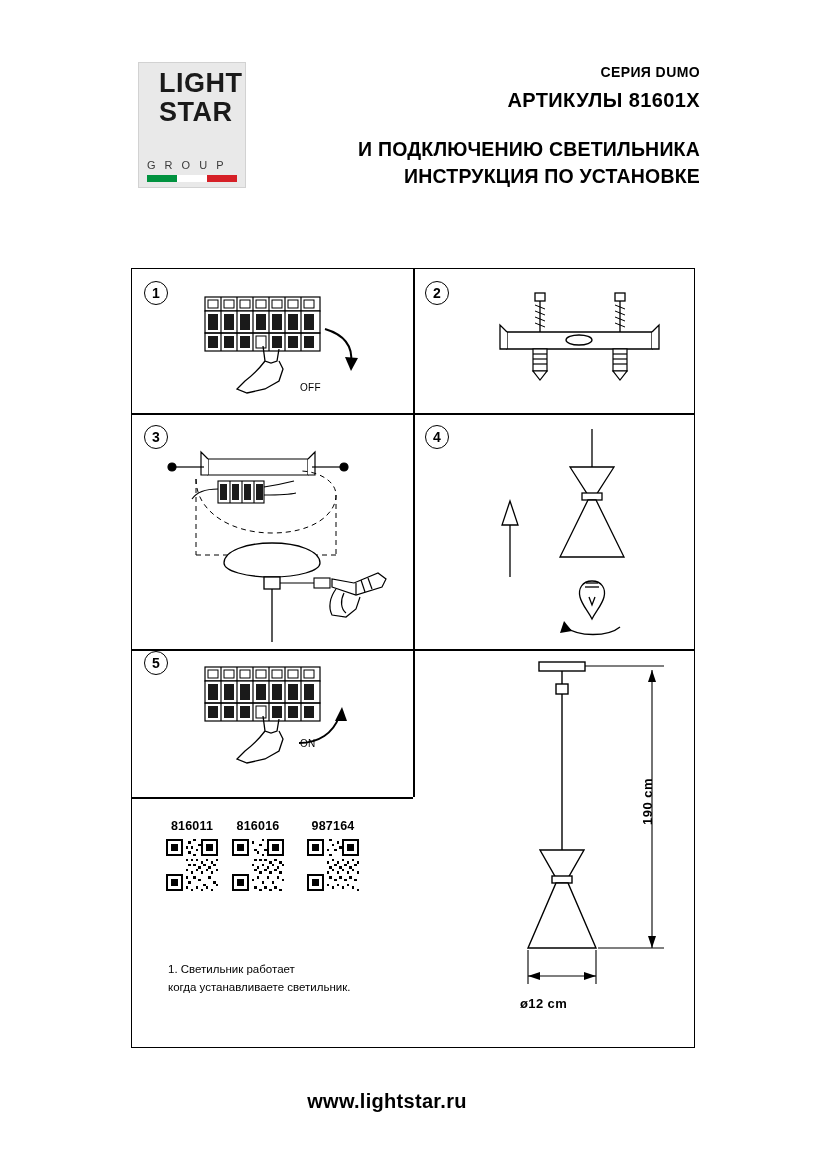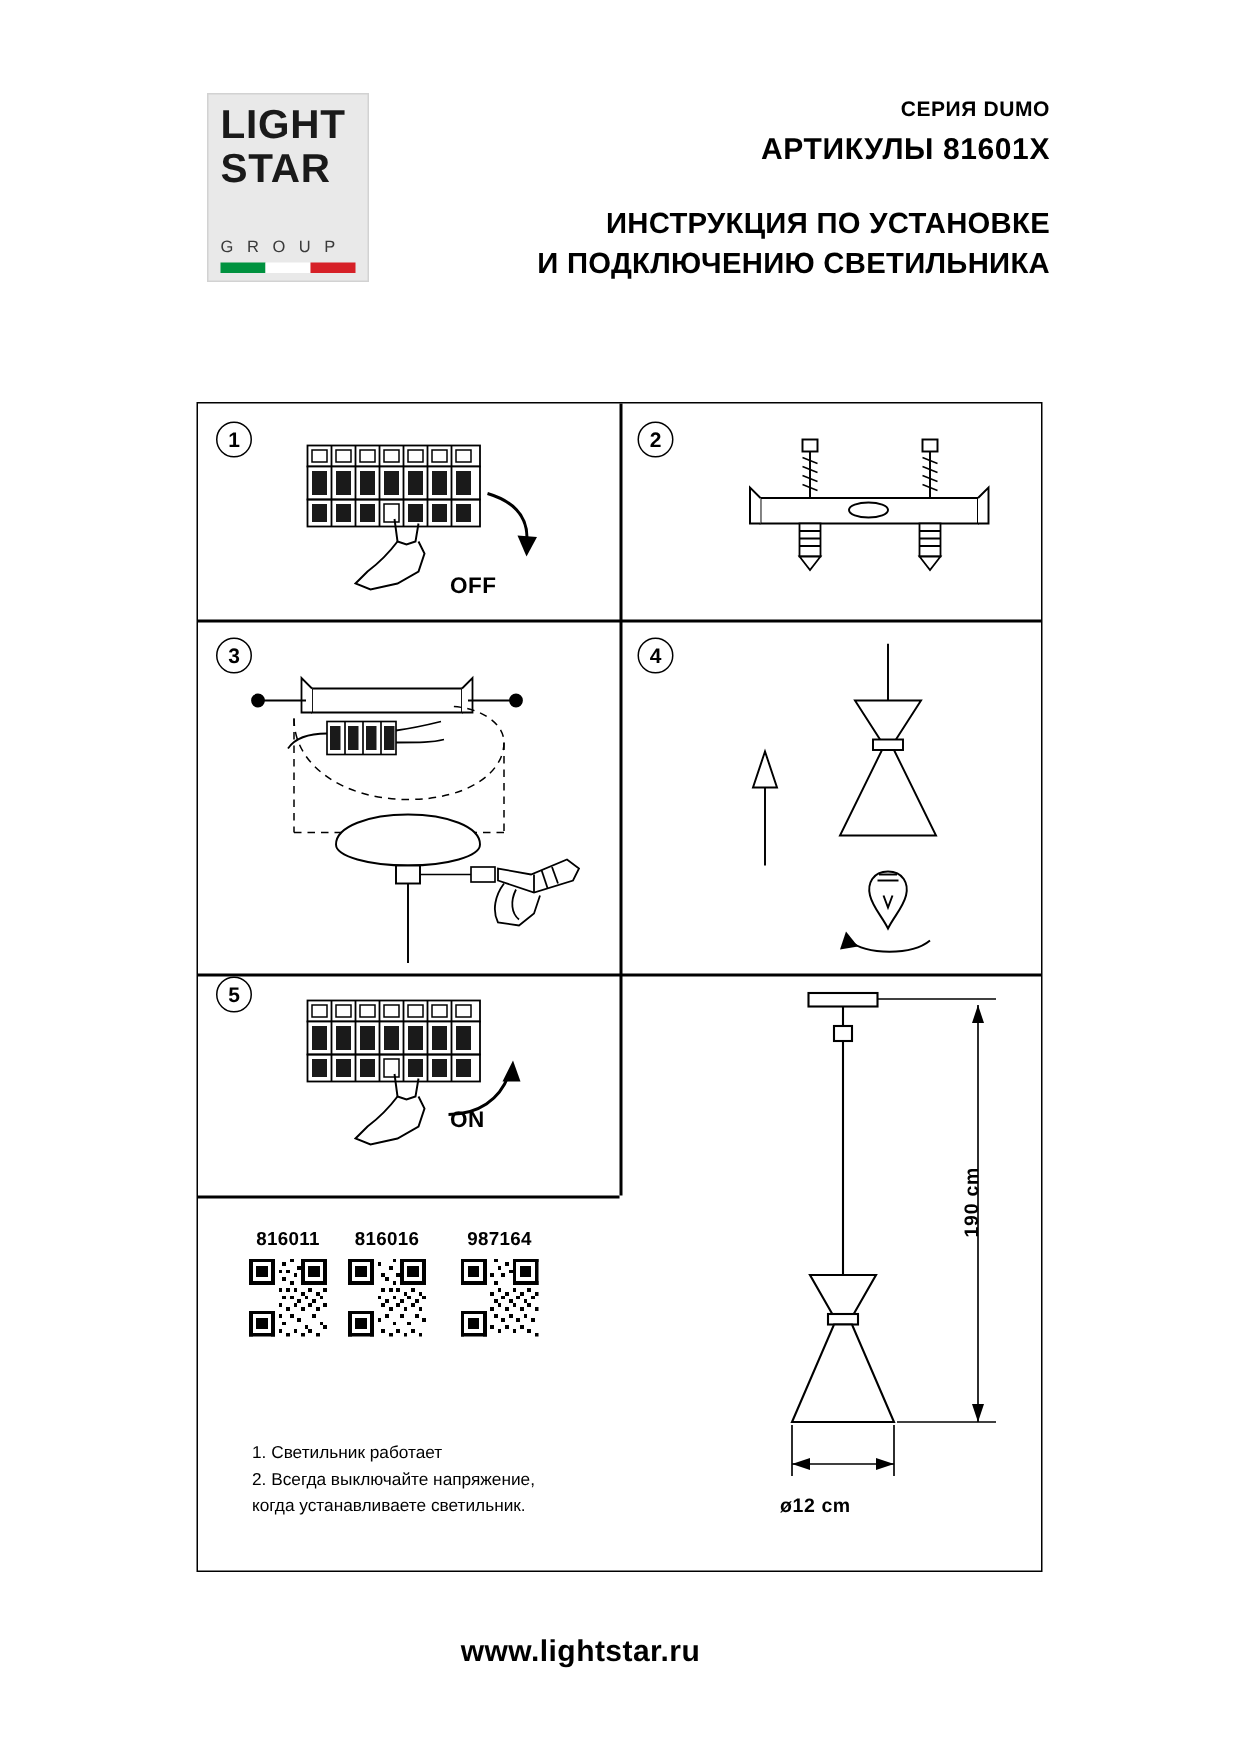--- a/index.html
+++ b/index.html
@@ -28,21 +28,21 @@
     left: 138px; top: 62px;
     width: 106px; height: 124px;
     background: #e9e9e9;
     border: 1px solid #d2d2d2;
   }
   .logo-text {
     position: absolute;
     left: 0; top: 6px;
     width: 106px;
     text-align: left;
-    padding-left: 8px;
+    padding-left: 20px;
     box-sizing: border-box;
     font-family: "Liberation Sans", sans-serif;
     font-weight: bold;
     font-size: 27px;
     line-height: 29px;
     letter-spacing: 0.5px;
     color: #1a1a1a;
   }
   .logo-sub {
     position: absolute;
@@ -131,22 +131,22 @@
     text-align: center;
     line-height: 23px;
     box-sizing: border-box;
     background: #fff;
   }
 
   .cell { position: absolute; }
 
   .lbl {
     position: absolute;
-    font-size: 15px;
-    font-weight: bold;
+    font-size: 10px;
+    font-weight: normal;
     letter-spacing: 0.3px;
   }
 
   
   .qr-row {
     position: absolute;
     left: 30px; top: 550px;
     width: 240px; height: 90px;
   }
   .qr-item { position: absolute; top: 0; width: 60px; }
@@ -218,22 +218,22 @@
       <i class="flag-green"></i>
         <i class="flag-white"></i>
         <i class="flag-red"></i>
     </div>
   </div>
 
   <div class="hdr-right">
     <div class="hdr-series">СЕРИЯ DUMO</div>
     <div class="hdr-art">АРТИКУЛЫ 81601X</div>
     <div class="hdr-title">
+      <div>И ПОДКЛЮЧЕНИЮ СВЕТИЛЬНИКА</div>
       <div>ИНСТРУКЦИЯ ПО УСТАНОВКЕ</div>
-      <div>И ПОДКЛЮЧЕНИЮ СВЕТИЛЬНИКА</div>
     </div>
   </div>
 </div>
 
 <div class="frame">
 
   <div class="vline"></div>
   <div class="hline1"></div>
   <div class="hline2"></div>
   <div class="hline3"></div>
@@ -684,21 +684,20 @@
             <rect x="11" y="4" width="1" height="1"></rect>
           <rect x="13" y="3" width="1" height="1"></rect>
             <rect x="9" y="6" width="1" height="1"></rect>
         </g>
       </svg>
     </div>
   </div>
 
   <div class="notes">
     <div>1. Светильник работает</div>
-    <div>2. Всегда выключайте напряжение,</div>
     <div>когда устанавливаете светильник.</div>
   </div>
 
   <div class="cell" style="left:300px; top:385px;">
     <svg width="260" height="360" viewBox="0 0 260 360">
       <g class="ln" stroke-width="1.4">
 
         <rect x="107" y="8" width="46" height="9" fill="#fff"></rect>
 
         <line x1="130" y1="17" x2="130" y2="32"></line>

